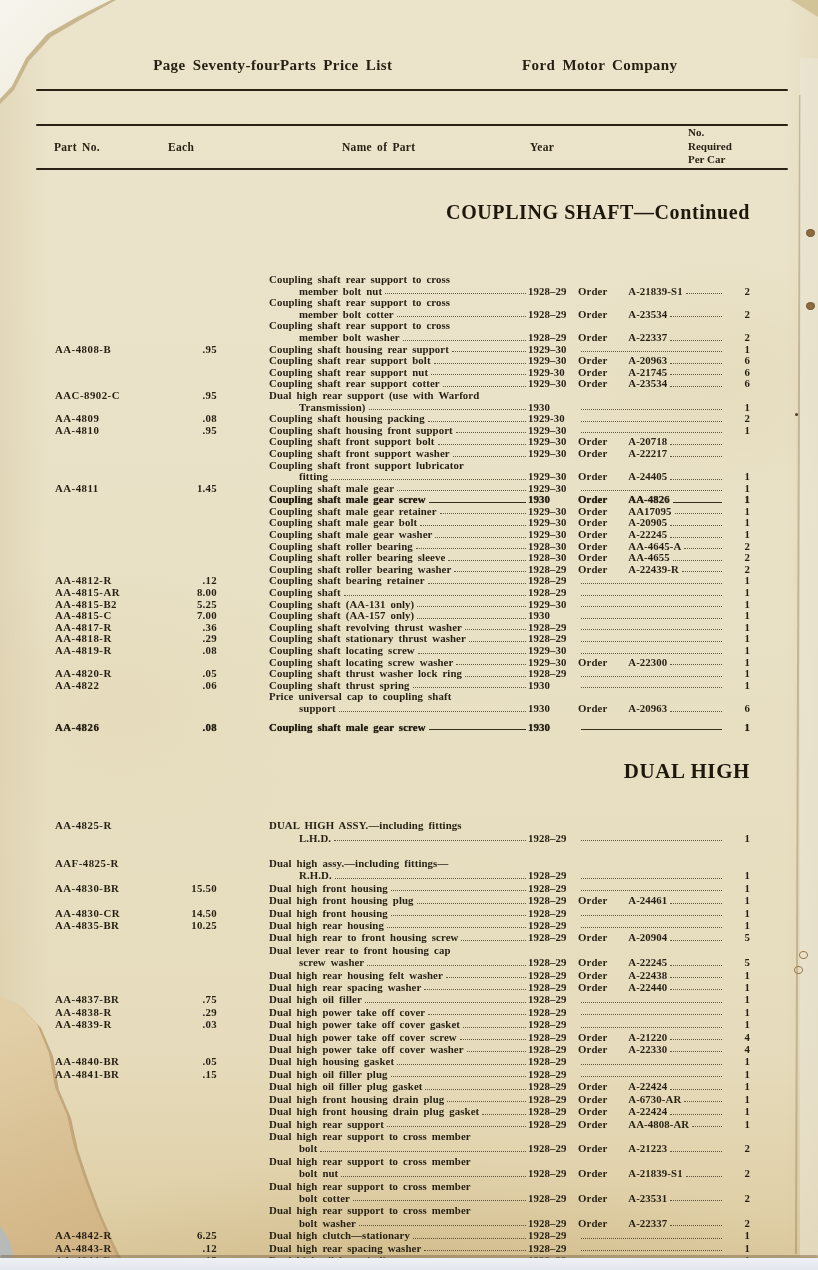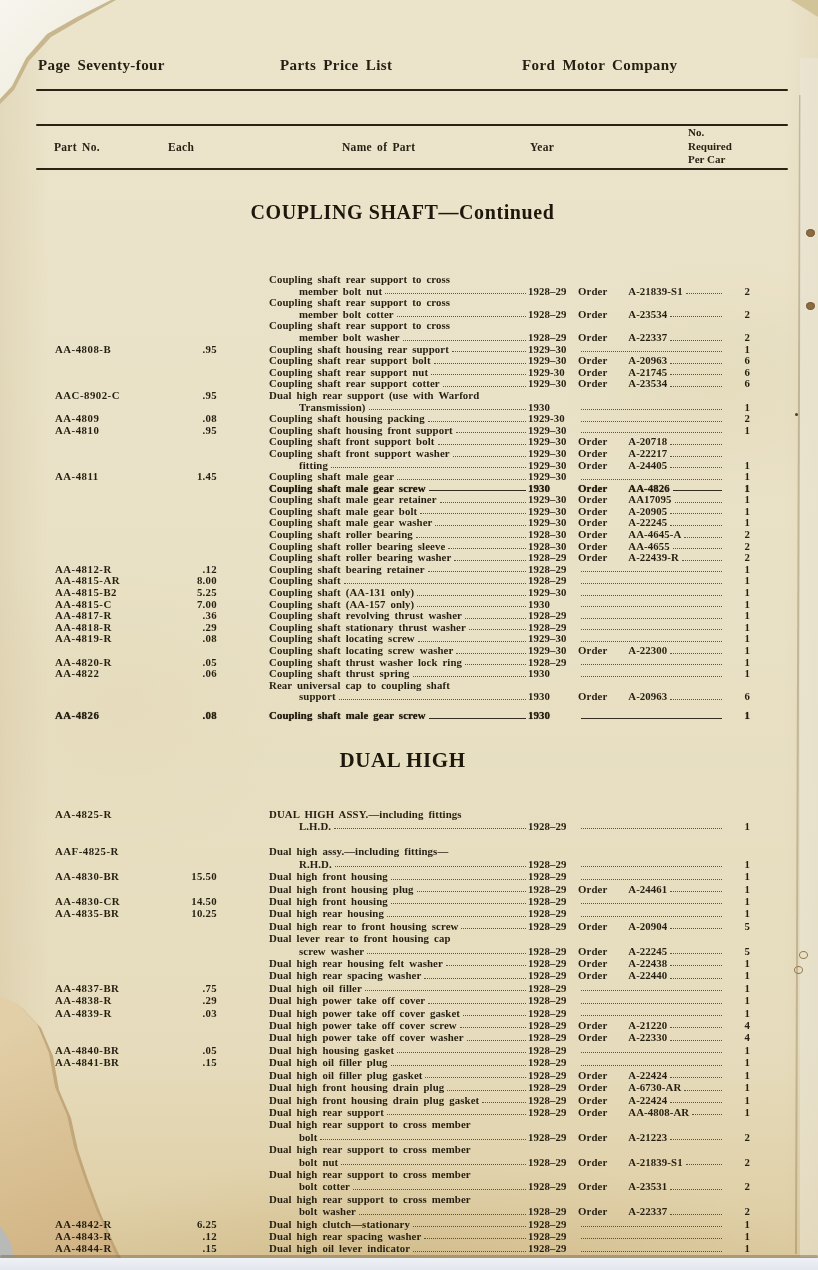--- a/index.html
+++ b/index.html
@@ -13,29 +13,29 @@
   .age{position:absolute;inset:0;pointer-events:none;
     background:
       radial-gradient(260px 180px at 88% 30%, rgba(200,175,120,.12), transparent 70%),
       radial-gradient(300px 220px at 15% 55%, rgba(205,180,125,.10), transparent 70%),
       radial-gradient(520px 130px at 50% 99%, rgba(185,155,95,.25), transparent 75%),
       linear-gradient(90deg, rgba(180,150,100,.15), rgba(0,0,0,0) 6%),
       linear-gradient(270deg, rgba(180,150,100,.10), rgba(0,0,0,0) 4%);
   }
   
   .hdr{position:absolute;top:57px;left:38px;width:726px;display:flex;font-size:15px;letter-spacing:.4px;word-spacing:3px;}
-  .hdr .hl{flex:1;text-align:left}
+  .hdr .hl{flex:1;text-align:right}
   .hdr .hc{flex:1;text-align:left}
   .hdr .hr{flex:1;text-align:left}
   .rule{position:absolute;left:36px;width:752px;height:2px;background:#2a2315;border-radius:1px}
   .ch{position:absolute;font-size:11.5px;letter-spacing:.3px;word-spacing:2px}
   .req{position:absolute;left:688px;top:126px;width:96px;text-align:left;font-size:11px;line-height:13.5px}
   
   .content{position:absolute;top:200px;left:55px;width:695px;z-index:2}
-  .sec-title{text-align:center;font-size:20px;line-height:24px;letter-spacing:.6px;margin:0 0 50px 0;color:#1e180c}
+  .sec-title{text-align:right;font-size:20px;line-height:24px;letter-spacing:.6px;margin:0 0 50px 0;color:#1e180c}
   .sec-title.second{font-size:21px;margin:26px 0 36px 0}
   .rows-0{font-size:10.8px;line-height:11.6px}
   .rows-1{font-size:10.8px;line-height:12.4px}
   .row{display:flex;align-items:flex-start;letter-spacing:.1px;word-spacing:2.2px}
   .c-part{width:112px;white-space:nowrap;letter-spacing:.5px}
   .c-each{width:50px;text-align:right;letter-spacing:.3px}
   .c-name{flex:1;margin-left:52px;min-width:0}
   .nline{display:flex;white-space:nowrap}
   .nline.cont{padding-left:30px}
   .ntext{flex:0 0 auto}
@@ -321,20 +321,23 @@
                   <span class="ofill"></span>
                 </span>
                 <span class="qty"></span>
               </div>
             </div>
           </div>
           <div class="row">
             <div class="c-part"></div>
             <div class="c-each"></div>
             <div class="c-name">
+              <div class="nline">
+                <span class="ntext">Coupling shaft front support lubricator</span>
+              </div>
               <div class="nline cont">
                 <span class="ntext">fitting</span>
                 <span class="lead"></span>
                 <span class="year">1929–30</span>
                 <span class="order">
                   <span class="olabel">Order</span>
                   <span class="onum">A-24405</span>
                   <span class="ofill"></span>
                 </span>
                 <span class="qty">1</span>
@@ -625,21 +628,21 @@
                 </span>
                 <span class="qty">1</span>
               </div>
             </div>
           </div>
           <div class="row">
             <div class="c-part"></div>
             <div class="c-each"></div>
             <div class="c-name">
               <div class="nline">
-                <span class="ntext">Rear universal cap to coupling shaft</span>
+                <span class="ntext">Price universal cap to coupling shaft</span>
               </div>
               <div class="nline cont">
                 <span class="ntext">support</span>
                 <span class="lead"></span>
                 <span class="year">1930</span>
                 <span class="order">
                   <span class="olabel">Order</span>
                   <span class="onum">A-20963</span>
                   <span class="ofill"></span>
                 </span>

